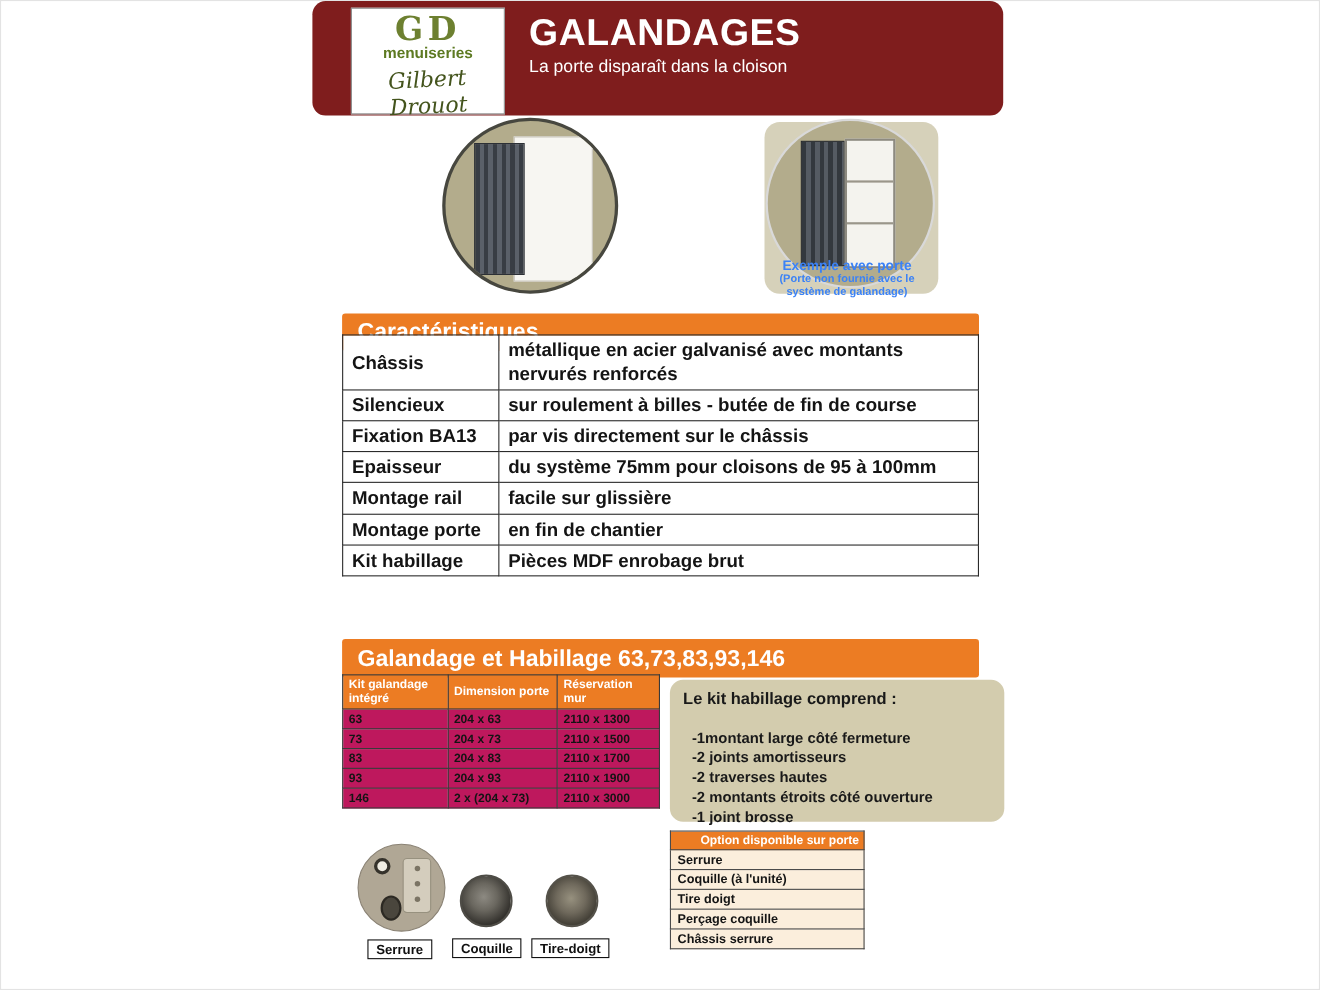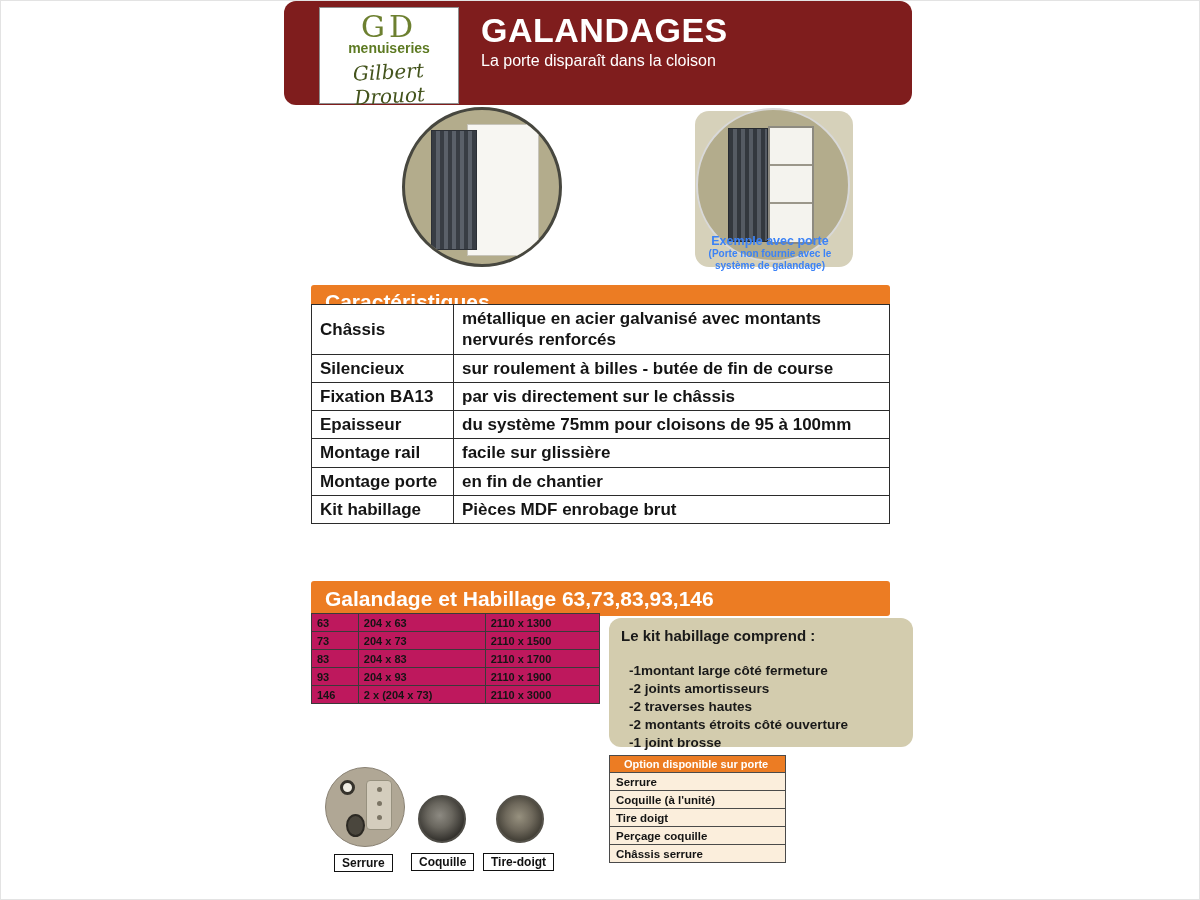--- a/index.html
+++ b/index.html
@@ -45,21 +45,21 @@
     left: 318px; top: 6px;
     width: 140px; height: 97px;
     background: #ffffff;
     border: 1px solid #8f8f8f;
     text-align: center;
     padding-top: 4px;
   }
   .logo-gd {
     font-family: "DejaVu Serif", serif;
     font-size: 30px;
-    font-weight: 400;
+    font-weight: 700;
     color: #6d8030;
     letter-spacing: 4px;
     line-height: 1.0;
   }
   .logo-menuiseries {
     font-size: 14px;
     font-weight: 700;
     color: #5d7a22;
     margin-top: -2px;
   }
@@ -290,22 +290,22 @@
     position: absolute;
     left: 608px; top: 754px;
     width: 177px;
     border-collapse: collapse;
   }
   .options-table th {
     background: #EC7C23;
     color: #ffffff;
     font-size: 11px;
     font-weight: 700;
-    text-align: left;
-    padding: 2px 14px;
+    text-align: right;
+    padding: 2px 4px;
     border: 1px solid #4a4a4a;
   }
   .options-table td {
     background: #FBEEDC;
     color: #141414;
     font-size: 11.5px;
     font-weight: 700;
     padding: 1px 6px;
     border: 1px solid #4a4a4a;
     height: 18px;
@@ -381,20 +381,25 @@
       <td class="lbl">Kit habillage</td>
       <td>Pièces MDF enrobage brut</td>
     </tr>
   </tbody>
     </table>
 
   <div class="bar bar2">Galandage et Habillage 63,73,83,93,146</div>
 
   <table class="kit-table">
     <tbody>
+        <tr>
+      <th class="col1">Kit galandage intégré</th>
+      <th class="col2">Dimension porte</th>
+      <th class="col3">Réservation mur</th>
+    </tr>
     <tr>
       <td>63</td>
       <td>204 x 63</td>
       <td>2110 x 1300</td>
     </tr>
     <tr>
       <td>73</td>
       <td>204 x 73</td>
       <td>2110 x 1500</td>
     </tr>

